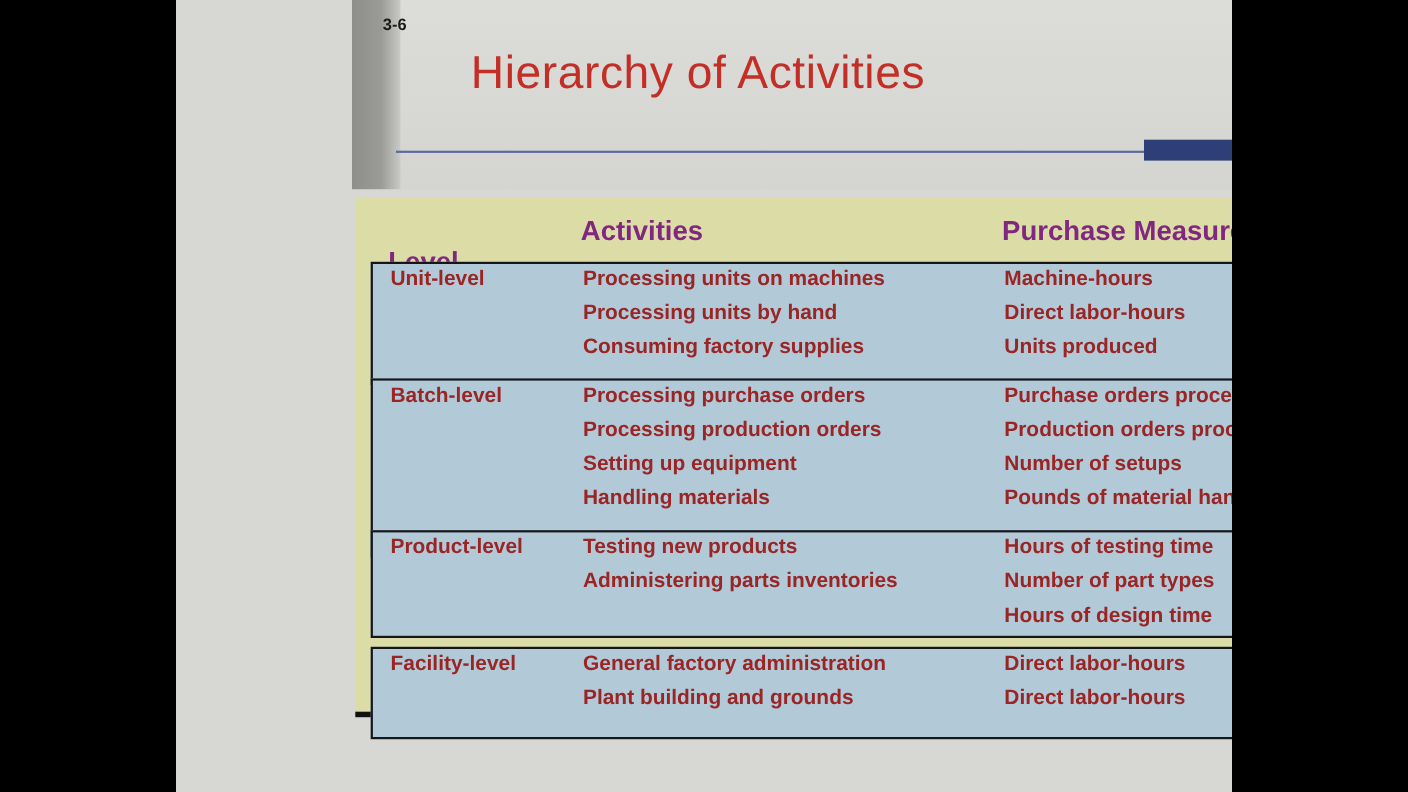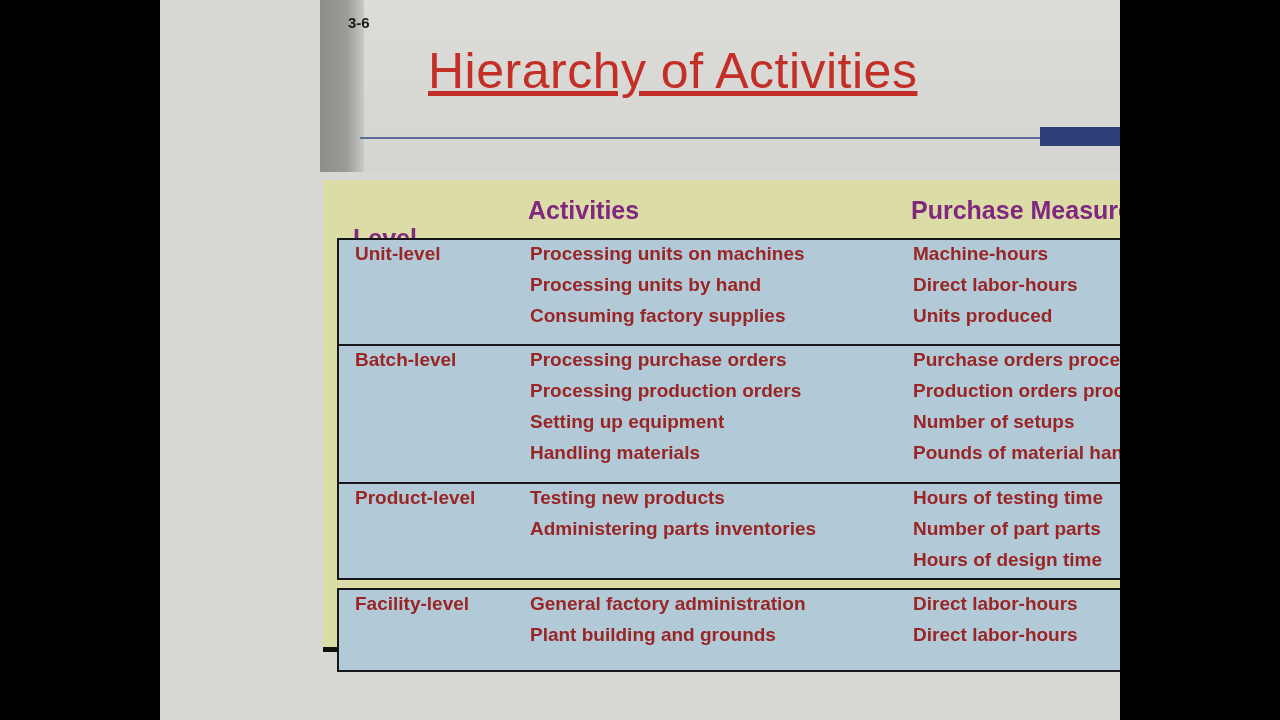--- a/index.html
+++ b/index.html
@@ -48,27 +48,26 @@
     font-size: 15px;
     font-weight: bold;
     color: #1a1a1a;
     letter-spacing: 0px;
     text-align: right;
   }
   #slide-title {
     position: absolute;
     left: 268px;
     top: 42px;
-    font-size: 50px;
+    font-size: 42px;
     color: #c0392b;
     color: #c32f27;
     font-weight: normal;
     letter-spacing: 0.5px;
     white-space: nowrap;
-    text-decoration: underline;
   }
   #title-rule {
     position: absolute;
     left: 200px;
     top: 137px;
     width: 890px;
     height: 2px;
     background: #5a6b9a;
   }
   #title-block {
@@ -223,21 +222,21 @@
         </div>
 
         <div class="group" style="top:302px; height:98px;">
           <div class="row">
             <span class="cell c1">Product-level</span>
             <span class="cell c2">Testing new products</span>
             <span class="cell c3">Hours of testing time</span>
           </div>
           <div class="row">
             <span class="cell c2">Administering parts inventories</span>
-            <span class="cell c3">Number of part parts</span>
+            <span class="cell c3">Number of part types</span>
           </div>
           <div class="row">
             <span class="cell c3">Hours of design time</span>
           </div>
         </div>
 
         <div class="group" style="top:408px; height:84px;">
           <div class="row">
             <span class="cell c1">Facility-level</span>
             <span class="cell c2">General factory administration</span>

